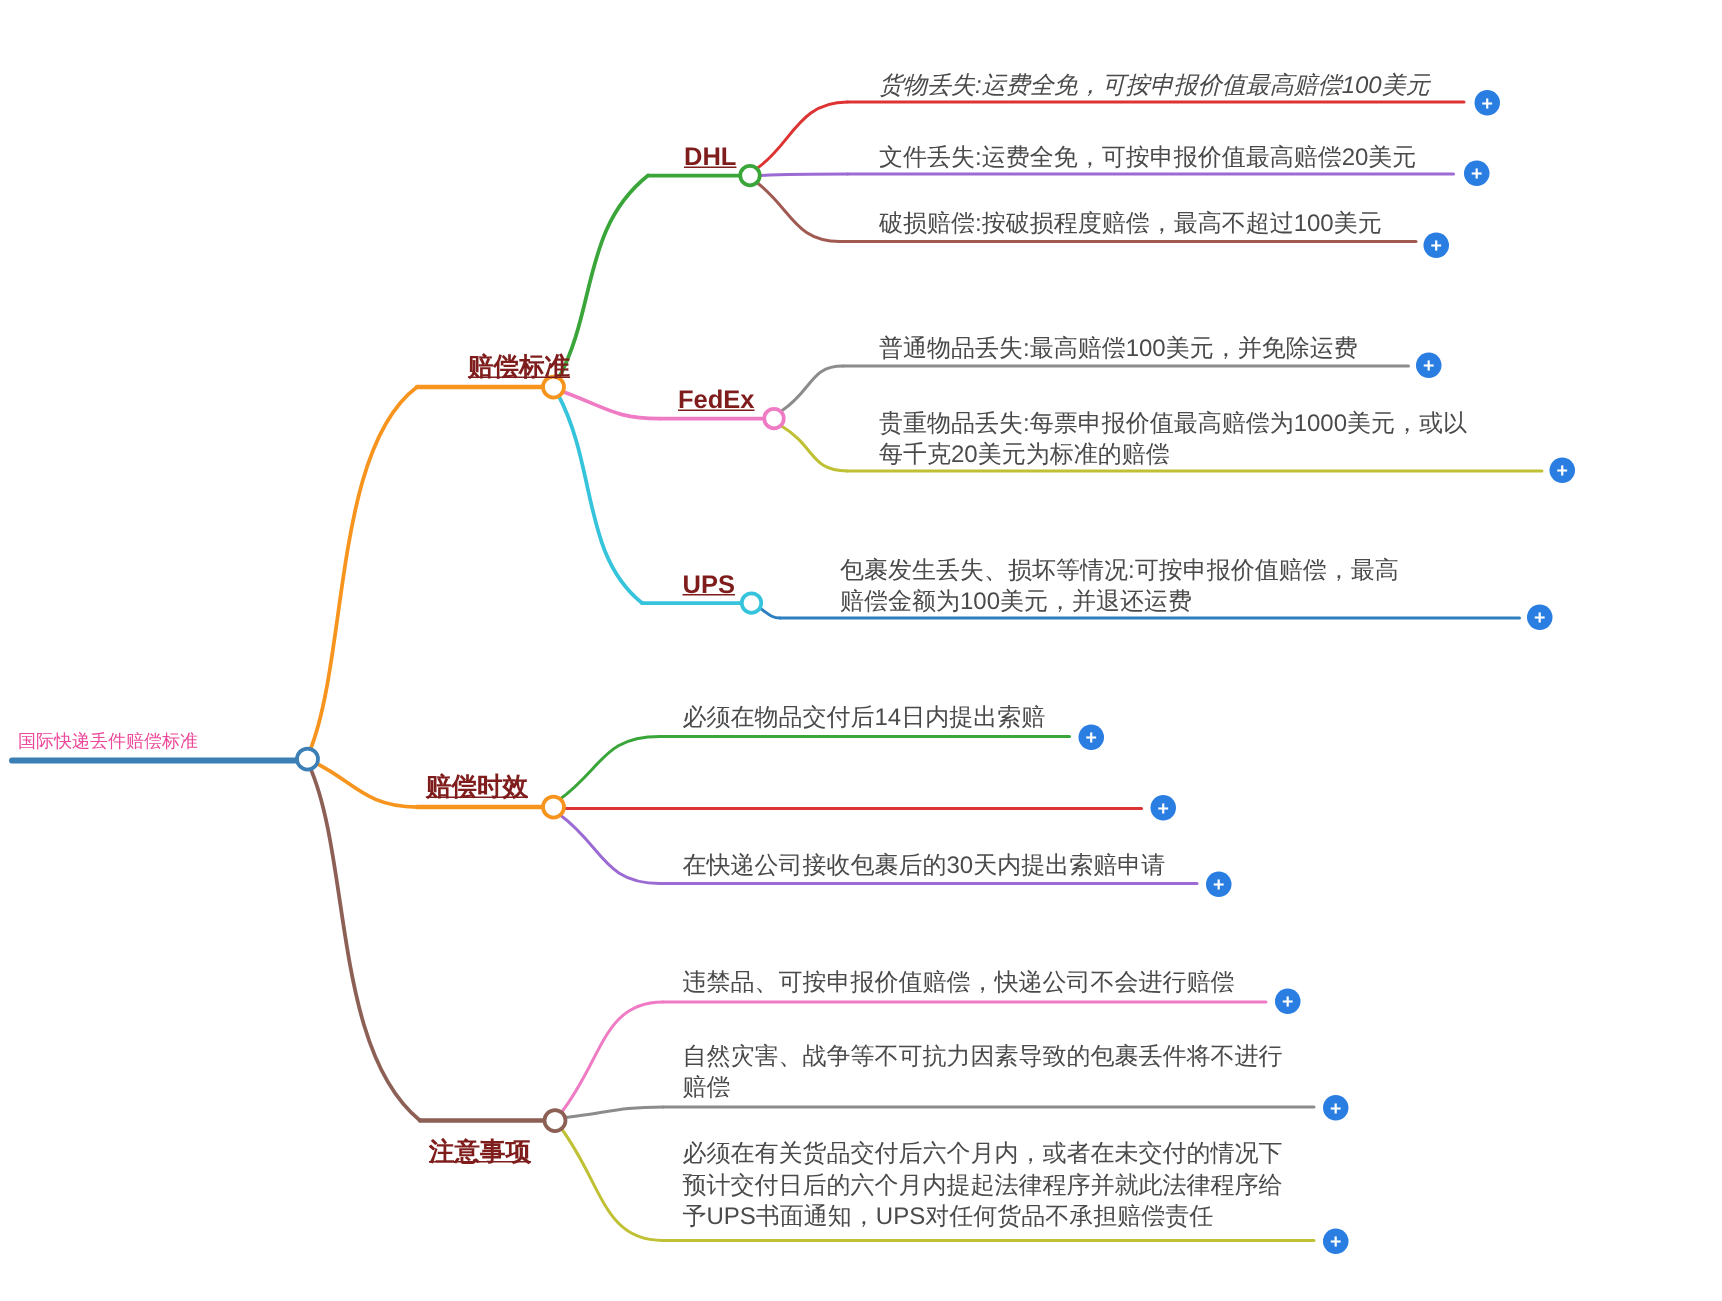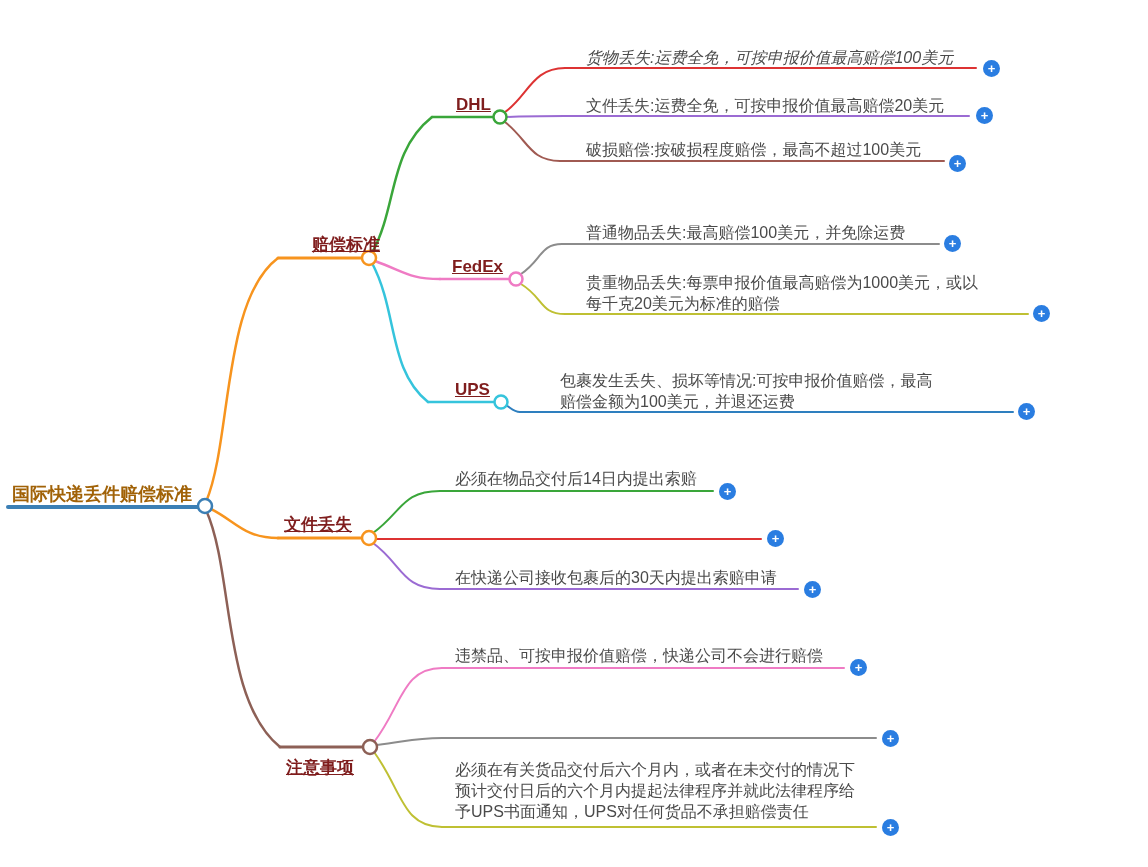--- a/index.html
+++ b/index.html
@@ -2,21 +2,21 @@
 <html><head>
 <meta charset="utf-8">
 <style>
   html,body{margin:0;padding:0;background:#ffffff;}
   .canvas{position:relative;width:1148px;height:867px;background:#ffffff;overflow:hidden;
           font-family:"Liberation Sans","DejaVu Sans",sans-serif;}
   .canvas svg{position:absolute;left:0;top:0;}
   .lbl{position:absolute;font-size:16px;line-height:21px;color:#4a4a4a;white-space:nowrap;}
   .lbl.wrap{white-space:normal;}
   .b-lbl{position:absolute;font-size:17px;line-height:21px;font-weight:bold;color:#7f1d1d;white-space:nowrap;text-decoration:underline;}
-  .root-lbl{position:absolute;font-size:18px;line-height:22px;font-weight:bold;color:#a16207;white-space:nowrap;}
+  .root-lbl{position:absolute;font-size:12px;line-height:22px;font-weight:normal;color:#ec4899;white-space:nowrap;}
   .plus-badge{position:absolute;width:17px;height:17px;border-radius:50%;background:#2a7de1;color:#ffffff;
               font-size:13px;font-weight:bold;line-height:17px;text-align:center;cursor:pointer;user-select:none;}
 </style>
 </head>
 <body>
 
 <div class="canvas">
 
   <svg width="1148" height="867" viewBox="0 0 1148 867">
     <g fill="none" stroke-linecap="round">
@@ -72,40 +72,41 @@
       <circle cx="370" cy="747" r="7" fill="#ffffff" stroke="#8d6056" stroke-width="2.5"></circle>
       <circle cx="500" cy="117" r="6.5" fill="#ffffff" stroke="#3aa63a" stroke-width="2.5"></circle>
       <circle cx="516" cy="279" r="6.5" fill="#ffffff" stroke="#ef7bc4" stroke-width="2.5"></circle>
       <circle cx="501" cy="402" r="6.5" fill="#ffffff" stroke="#35c4dc" stroke-width="2.5"></circle>
     </g>
   </svg>
 
   <div class="root-lbl" style="left:12px;top:483px;">国际快递丢件赔偿标准</div>
 
   <div class="b-lbl" style="left:284px;top:234px;margin-left:28px;">赔偿标准</div>
-  <div class="b-lbl" style="left:284px;top:514px;">文件丢失</div>
+  <div class="b-lbl" style="left:284px;top:514px;">赔偿时效</div>
   <div class="b-lbl" style="left:286px;top:757px;text-align:center;">注意事项</div>
 
   <div class="b-lbl" style="left:456px;top:94px;">DHL</div>
   <div class="b-lbl" style="left:434px;top:256px;margin-left:18px;">FedEx</div>
   <div class="b-lbl" style="left:455px;top:379px;">UPS</div>
 
   <div class="lbl" style="left:586px;top:47px;font-style:italic;">货物丢失:运费全免，可按申报价值最高赔偿100美元</div>
   <div class="lbl" style="left:586px;top:95px;">文件丢失:运费全免，可按申报价值最高赔偿20美元</div>
   <div class="lbl" style="left:586px;top:139px;">破损赔偿:按破损程度赔偿，最高不超过100美元</div>
 
   <div class="lbl" style="left:586px;top:222px;">普通物品丢失:最高赔偿100美元，并免除运费</div>
   <div class="lbl wrap" style="left:586px;top:272px;width:402px;">贵重物品丢失:每票申报价值最高赔偿为1000美元，或以每千克20美元为标准的赔偿</div>
 
   <div class="lbl wrap" style="left:560px;top:370px;width:386px;">包裹发生丢失、损坏等情况:可按申报价值赔偿，最高赔偿金额为100美元，并退还运费</div>
 
   <div class="lbl" style="left:455px;top:468px;">必须在物品交付后14日内提出索赔</div>
   <div class="lbl" style="left:455px;top:567px;">在快递公司接收包裹后的30天内提出索赔申请</div>
 
   <div class="lbl" style="left:455px;top:645px;">违禁品、可按申报价值赔偿，快递公司不会进行赔偿</div>
+  <div class="lbl wrap" style="left:455px;top:694px;width:408px;">自然灾害、战争等不可抗力因素导致的包裹丢件将不进行赔偿</div>
   <div class="lbl wrap" style="left:455px;top:759px;width:408px;">必须在有关货品交付后六个月内，或者在未交付的情况下预计交付日后的六个月内提起法律程序并就此法律程序给予UPS书面通知，UPS对任何货品不承担赔偿责任</div>
 
   <div class="plus-badge" style="left:983px;top:60px;">+</div>
   <div class="plus-badge" style="left:976px;top:107px;">+</div>
   <div class="plus-badge" style="left:949px;top:155px;">+</div>
   <div class="plus-badge" style="left:944px;top:235px;">+</div>
   <div class="plus-badge" style="left:1033px;top:305px;">+</div>
   <div class="plus-badge" style="left:1018px;top:403px;">+</div>
   <div class="plus-badge" style="left:719px;top:483px;">+</div>
   <div class="plus-badge" style="left:767px;top:530px;">+</div>

